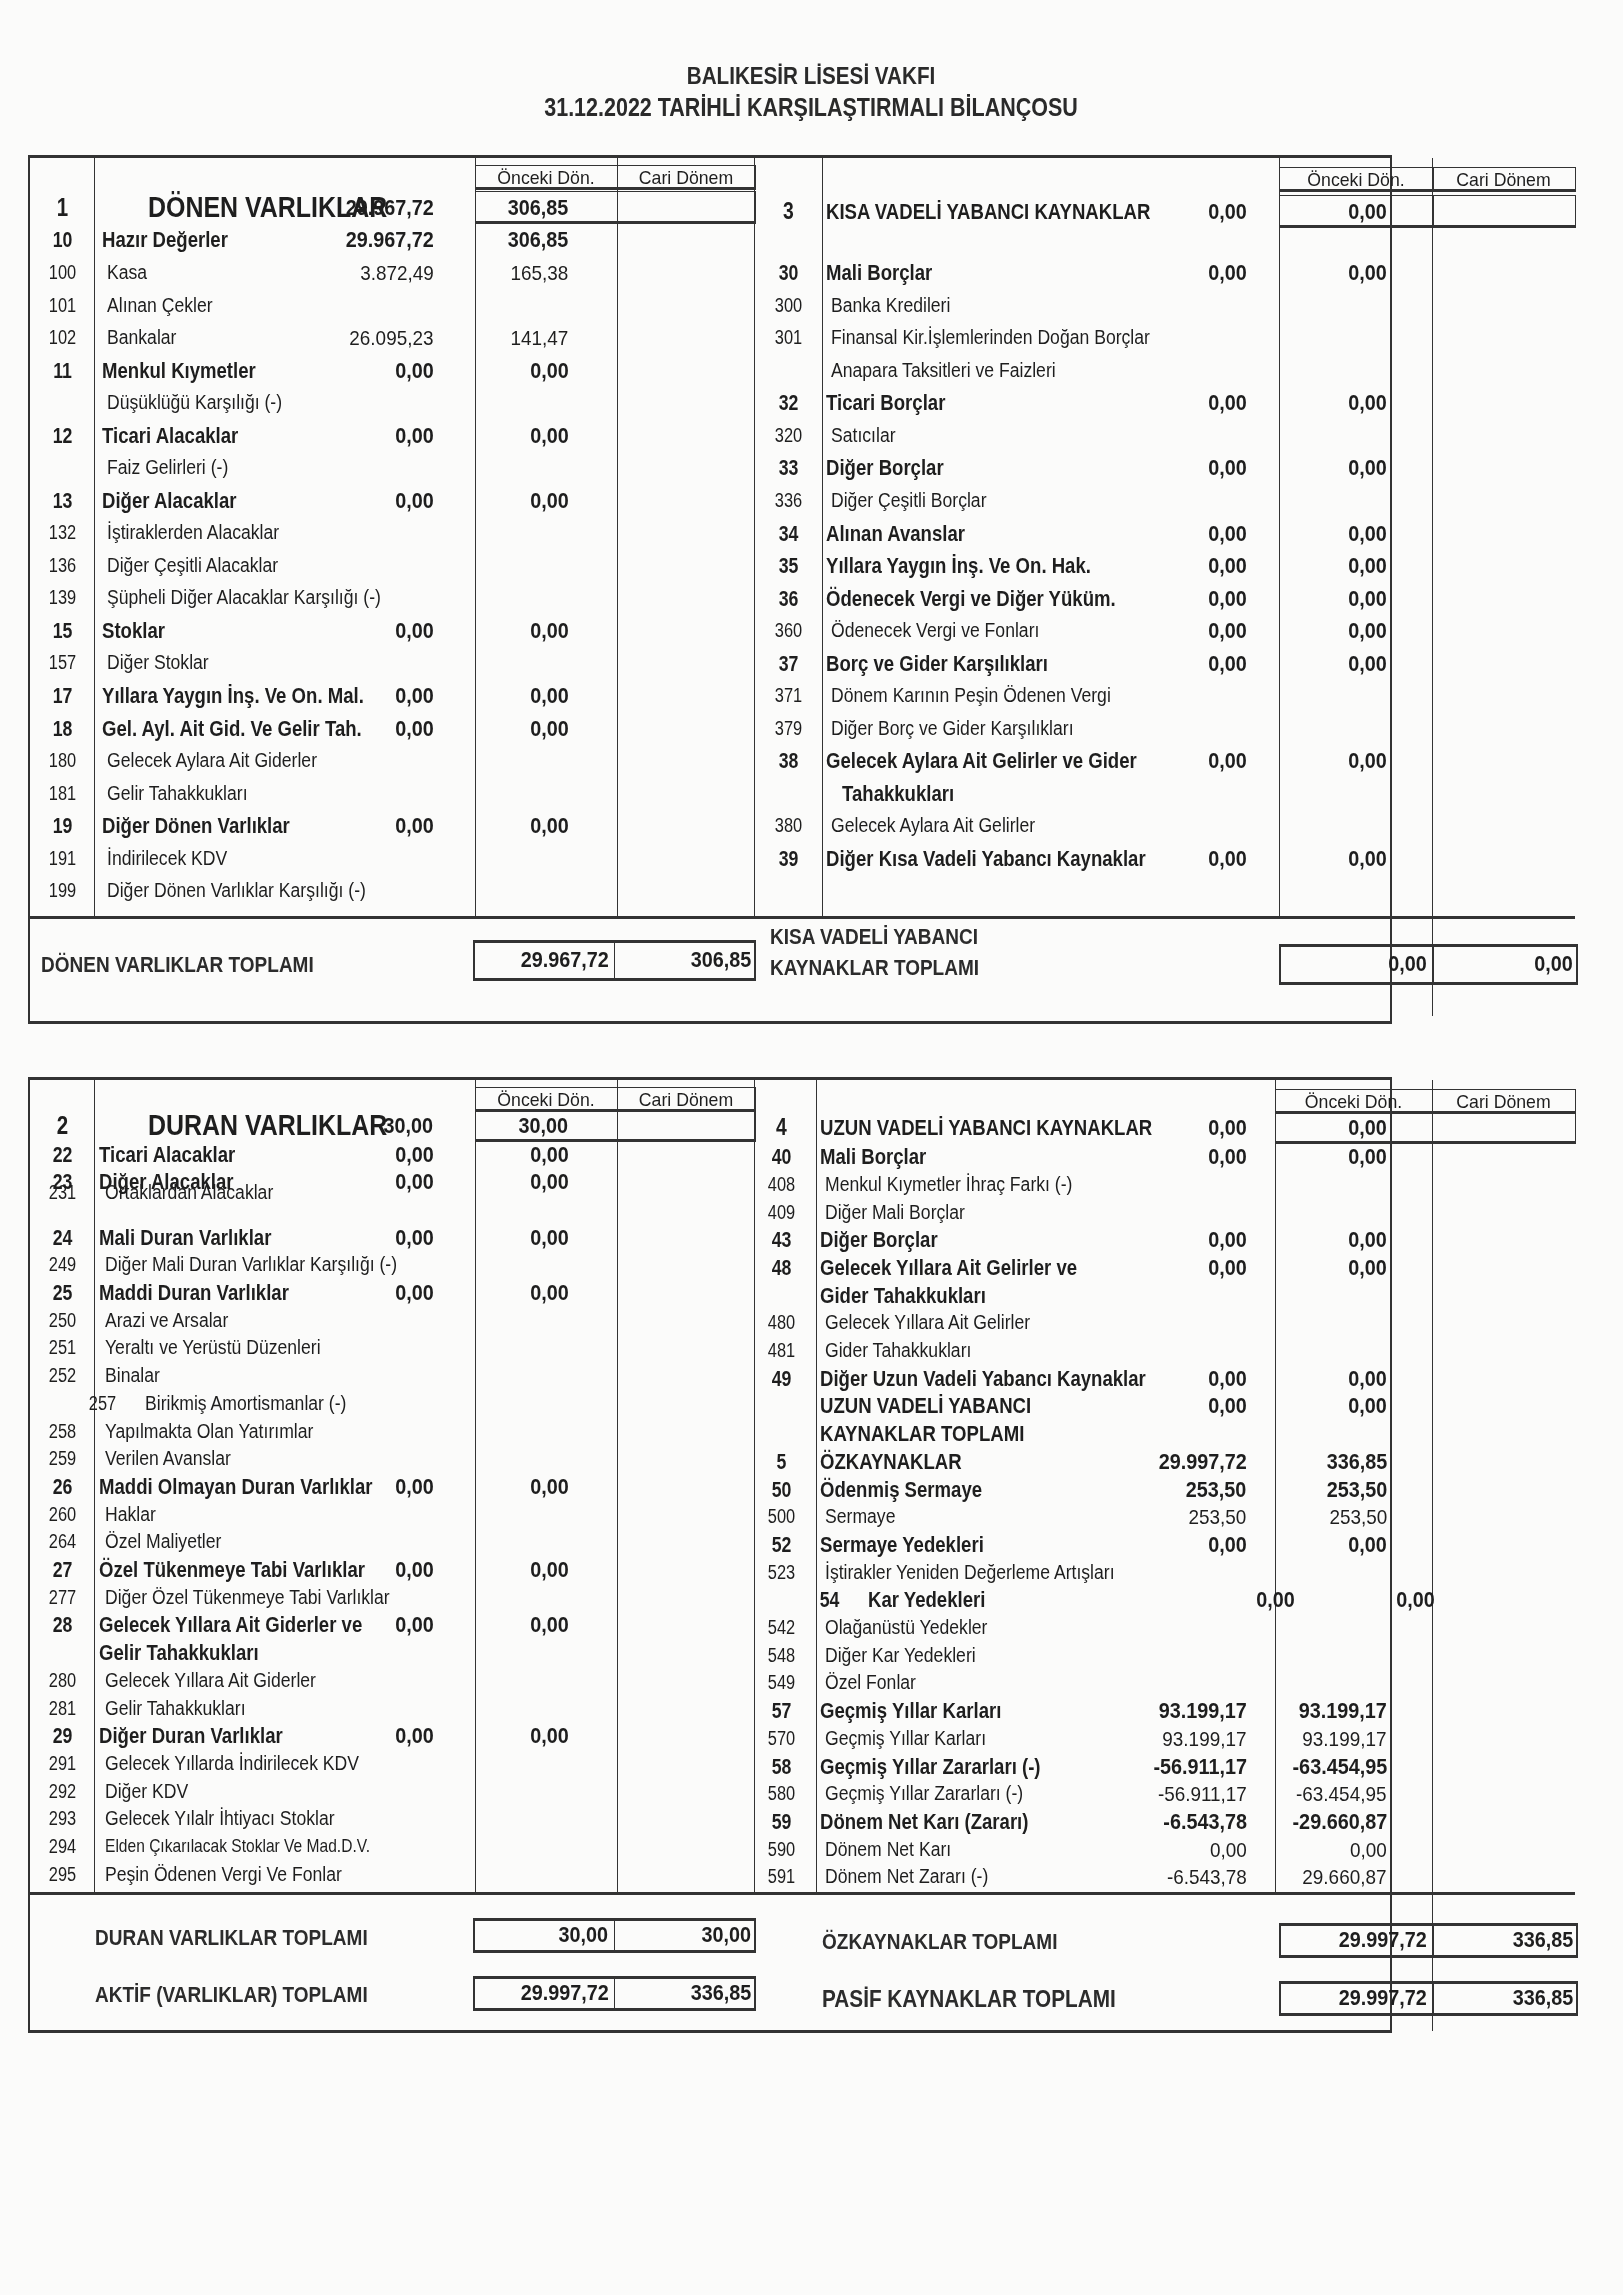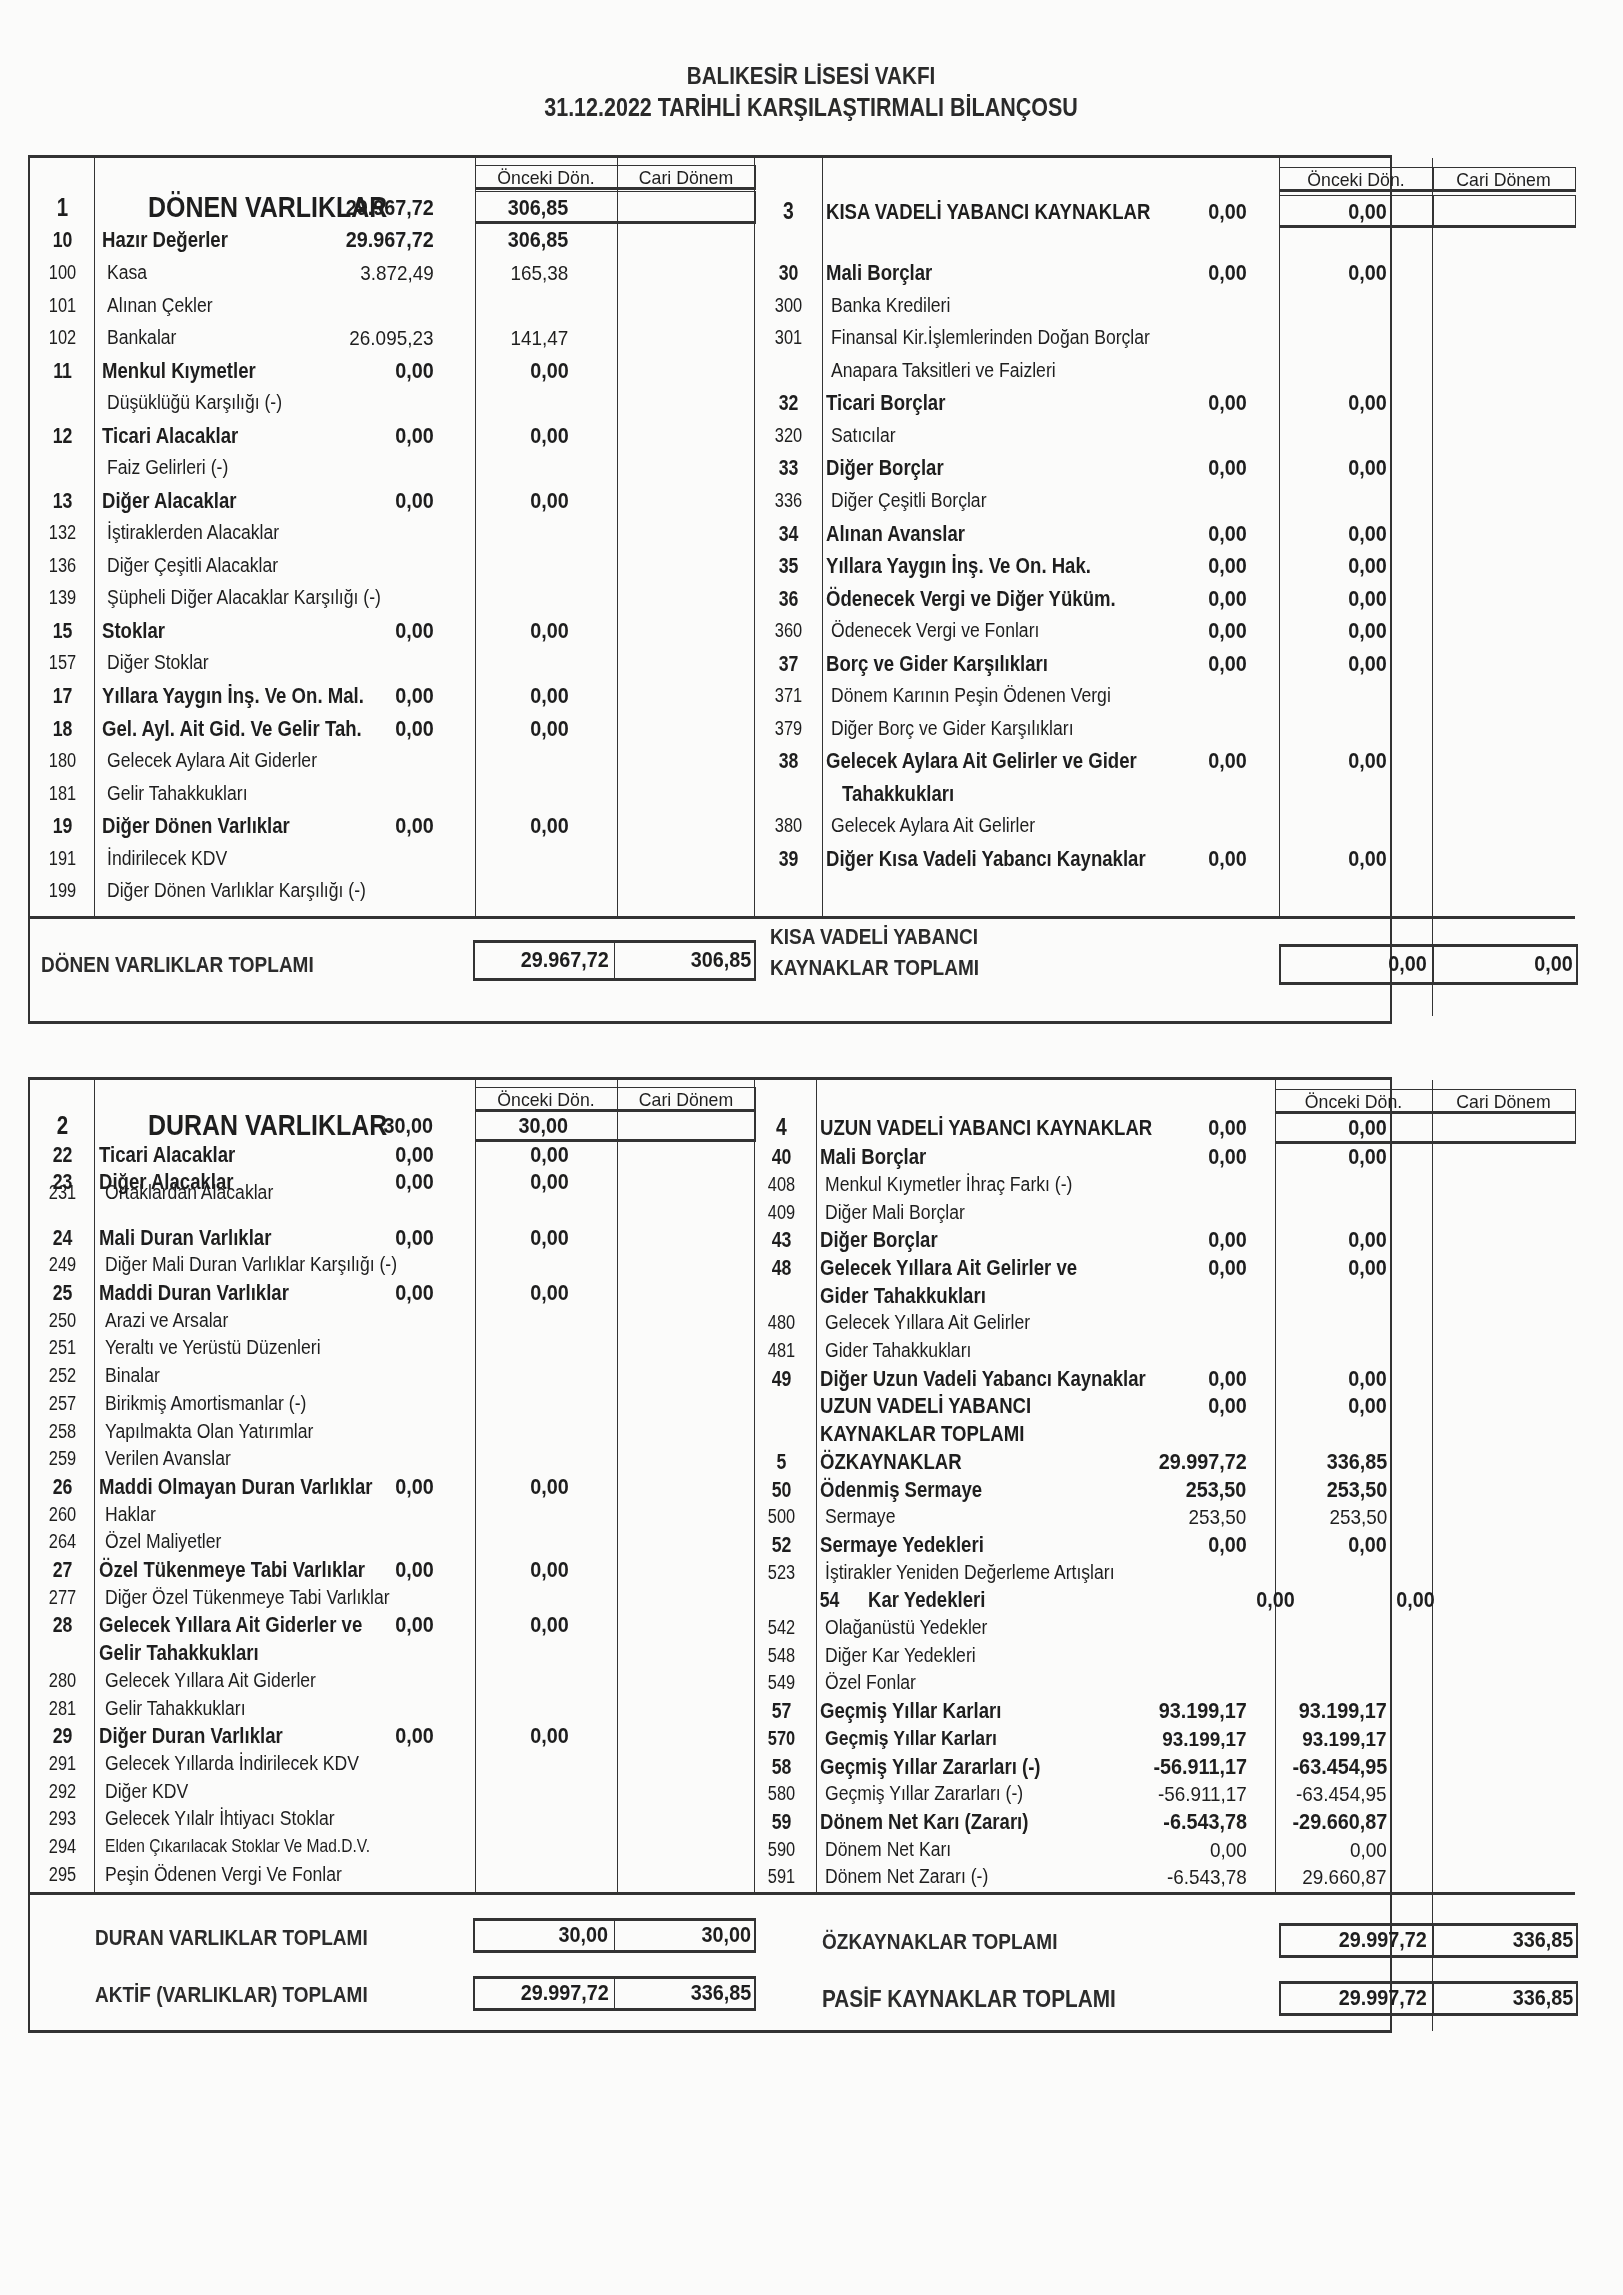--- a/index.html
+++ b/index.html
@@ -408,21 +408,21 @@
         <div class="lbl" style="left:75px;">Yeraltı ve Yerüstü Düzenleri</div>
         <div class="num" style="right:956px"></div>
         <div class="num" style="right:821px"></div>
       </div>
       <div class="row" style="top: 279px;">
         <div class="code" style="left:1.3px">252</div>
         <div class="lbl" style="left:75px;">Binalar</div>
         <div class="num" style="right:956px"></div>
         <div class="num" style="right:821px"></div>
       </div>
-      <div class="row" style="top: 307px;">
+      <div class="row" style="top: 307px; margin-left: 40px;">
         <div class="code" style="left:1.3px">257</div>
         <div class="lbl" style="left:75px;">Birikmiş Amortismanlar (-)</div>
         <div class="num" style="right:956px"></div>
         <div class="num" style="right:821px"></div>
       </div>
       <div class="row" style="top: 335px;">
         <div class="code" style="left:1.3px">258</div>
         <div class="lbl" style="left:75px;">Yapılmakta Olan Yatırımlar</div>
         <div class="num" style="right:956px"></div>
         <div class="num" style="right:821px"></div>
@@ -652,21 +652,21 @@
         <div class="lbl" style="left:795px;">Özel Fonlar</div>
         <div class="num" style="right:143px"></div>
         <div class="num" style="right:2.6px"></div>
       </div>
       <div class="row" style="top: 614px;">
         <div class="code b" style="left:720px">57</div>
         <div class="lbl b" style="left:790px;">Geçmiş Yıllar Karları</div>
         <div class="num b" style="right:143px">93.199,17</div>
         <div class="num b" style="right:2.6px">93.199,17</div>
       </div>
-      <div class="row" style="top: 642px; font-weight: bold;">
+      <div class="row" style="top: 642px;">
         <div class="code" style="left:720px">570</div>
         <div class="lbl" style="left:795px;">Geçmiş Yıllar Karları</div>
         <div class="num" style="right:143px">93.199,17</div>
         <div class="num" style="right:2.6px">93.199,17</div>
       </div>
       <div class="row" style="top: 670px;">
         <div class="code b" style="left:720px">58</div>
         <div class="lbl b" style="left:790px;">Geçmiş Yıllar Zararları (-)</div>
         <div class="num b" style="right:143px">-56.911,17</div>
         <div class="num b" style="right:2.6px">-63.454,95</div>

